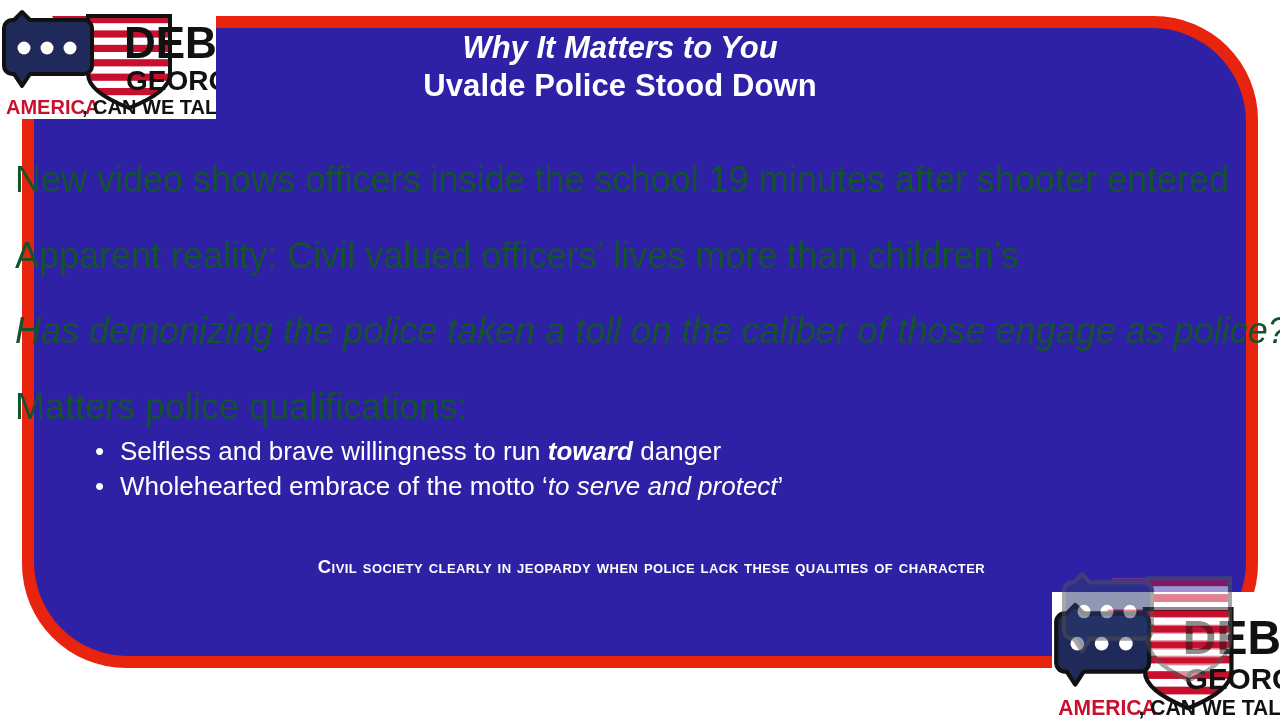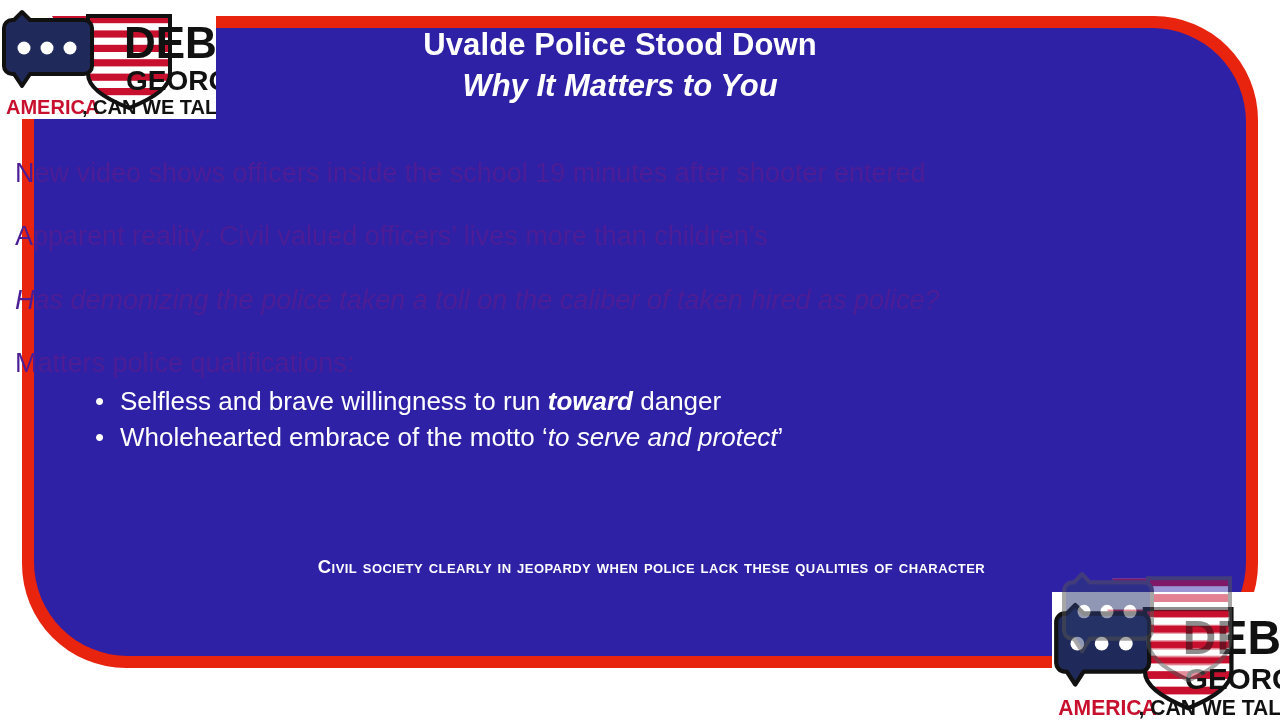--- a/index.html
+++ b/index.html
@@ -34,21 +34,21 @@
   #title-line2{
     font-size:31px;font-weight:bold;font-style:italic;line-height:1.22;
     white-space:nowrap;margin-top:3px;
   }
 
   
   #body-block{
     position:absolute;left:15px;top:155px;right:40px;color:#ffffff;
   }
   .para{
-    font-size:27px;line-height:1.38;color:#4c1d95;white-space:nowrap;
+    font-size:36px;line-height:1.38;color:#14532d;white-space:nowrap;
   }
   .para.indent{ padding-left:55px; }
   .para.italic{ font-style:italic; }
   .gap-m{height:26px;}
 
   ul.bullets{
     list-style:none;margin:2px 0 0 0;padding:0;
   }
   ul.bullets li{
     position:relative;font-size:26px;line-height:1.37;color:#ffffff;
@@ -97,35 +97,35 @@
   }
 </style>
 </head>
 <body>
 
 <div id="slide-panel" style="background: rgb(232, 35, 14);">
   <div id="slide-inner" style="background: rgb(46, 33, 166);"></div>
 </div>
 
 <div id="title-block">
+  <div id="title-line2">Why It Matters to You</div>
   <div id="title-line1">Uvalde Police Stood Down</div>
-  <div id="title-line2">Why It Matters to You</div>
 </div>
 
 <div id="body-block">
 
   <div class="para">New video shows officers inside the school 19 minutes after shooter entered</div>
 
   <div class="gap-m"></div>
 
   <div class="para">Apparent reality:  Civil valued officers’ lives more than children’s</div>
 
   <div class="gap-m"></div>
 
-  <div class="para italic">Has demonizing the police taken a toll on the caliber of taken hired as police?</div>
+  <div class="para italic">Has demonizing the police taken a toll on the caliber of those engage as police?</div>
 
   <div class="gap-m"></div>
 
   <div class="para">Matters police qualifications:</div>
 
   <ul class="bullets">
     <li>
       <span class="bullet-dot">•</span>
       <span>Selfless and brave willingness to run </span><span class="bi">toward</span><span> danger</span>
     </li>

